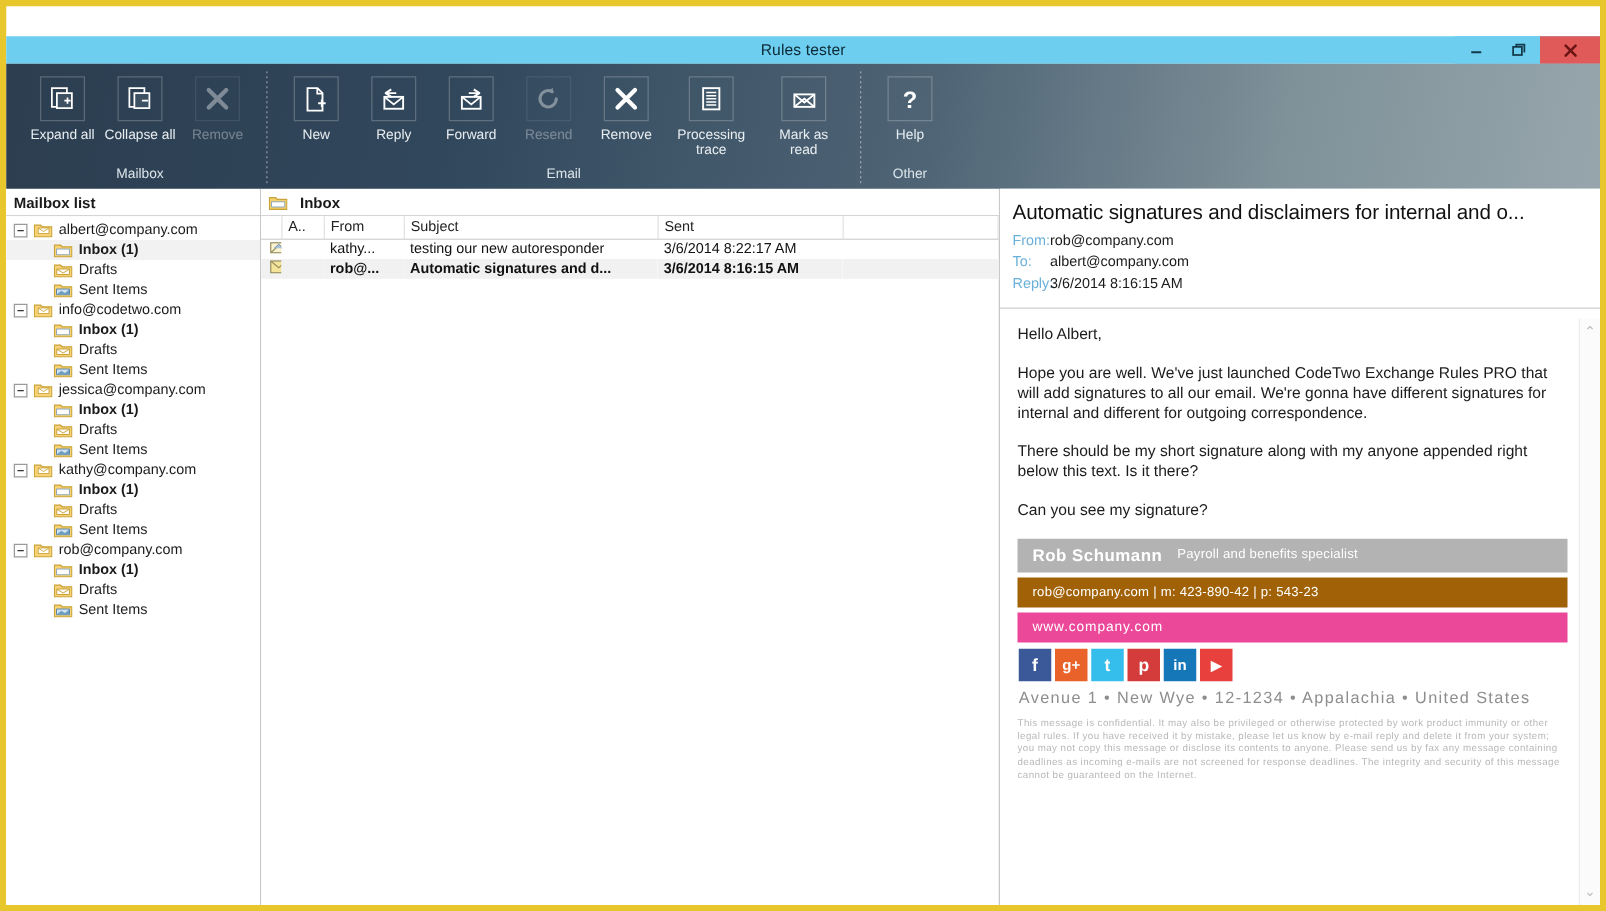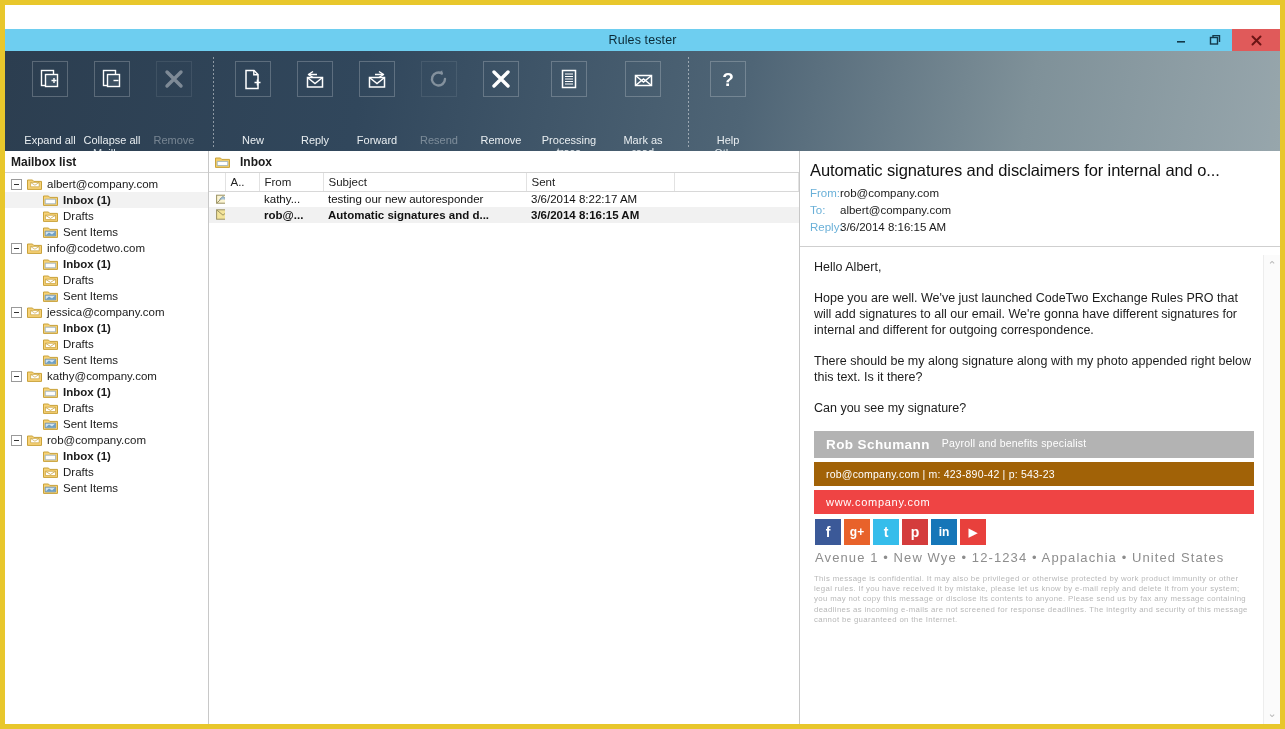--- a/index.html
+++ b/index.html
@@ -97,21 +97,20 @@
     margin-bottom: 6px;
     color: #ffffff;
   }
   .ribbon-icon svg { display:block; }
   .ribbon-label {
     font-size: 11px;
     color: #e9eef1;
     text-align: center;
     line-height: 11.5px;
     white-space: pre-line;
-    margin-top: 32px;
   }
   .group-label {
     flex: 0 0 auto;
     text-align: center;
     font-size: 11px;
     color: #dce5ea;
     padding-bottom: 6px;
   }
   .group-sep {
     width: 1px;
@@ -283,21 +282,21 @@
   .sig-name {
     color: #ffffff;
     font-size: 13.5px;
     font-weight: bold;
     letter-spacing: .4px;
     margin-right: 12px;
   }
   .sig-title { color: #ffffff; font-size: 10.5px; letter-spacing: .2px; }
   .sig-contact-bar { background: #a16207; }
   .sig-contact { color: #ffffff; font-size: 10.5px; letter-spacing: .2px; }
-  .sig-web-bar { background: #ef4444; }
+  .sig-web-bar { background: #ec4899; }
   .sig-web { color: #ffffff; font-size: 11px; letter-spacing: .7px; }
 
   #social-row { display: flex; gap: 3px; margin: 5px 0 5px 1px; }
   .social {
     width: 26px; height: 26px;
     display: flex; align-items: center; justify-content: center;
     color: #fff; font-size: 14px; font-weight: bold;
     cursor: pointer;
   }
   .s-fb { background: #3b5998; }
@@ -727,21 +726,21 @@
         <div class="read-field">
           <span class="fl">Reply:</span>
           <span class="fv">3/6/2014 8:16:15 AM</span>
         </div>
       </div>
 
       <div id="read-body">
         <div id="body-paragraphs">
             <p>Hello Albert,</p>
             <p>Hope you are well. We've just launched CodeTwo Exchange Rules PRO that will add signatures to all our email. We're gonna have different signatures for internal and different for outgoing correspondence.</p>
-            <p>There should be my along signature along with my photo appended right below this text. Is it there?</p>
+            <p>There should be my short signature along with my anyone appended right below this text. Is it there?</p>
             <p>Can you see my signature?</p>
           </div>
 
         <div id="signature">
           <div class="sig-bar sig-name-bar">
             <span class="sig-name">Rob Schumann</span>
             <span class="sig-title">Payroll and benefits specialist</span>
           </div>
           <div class="sig-bar sig-contact-bar">
             <span class="sig-contact">rob@company.com |  m:  423-890-42 | p: 543-23</span>

